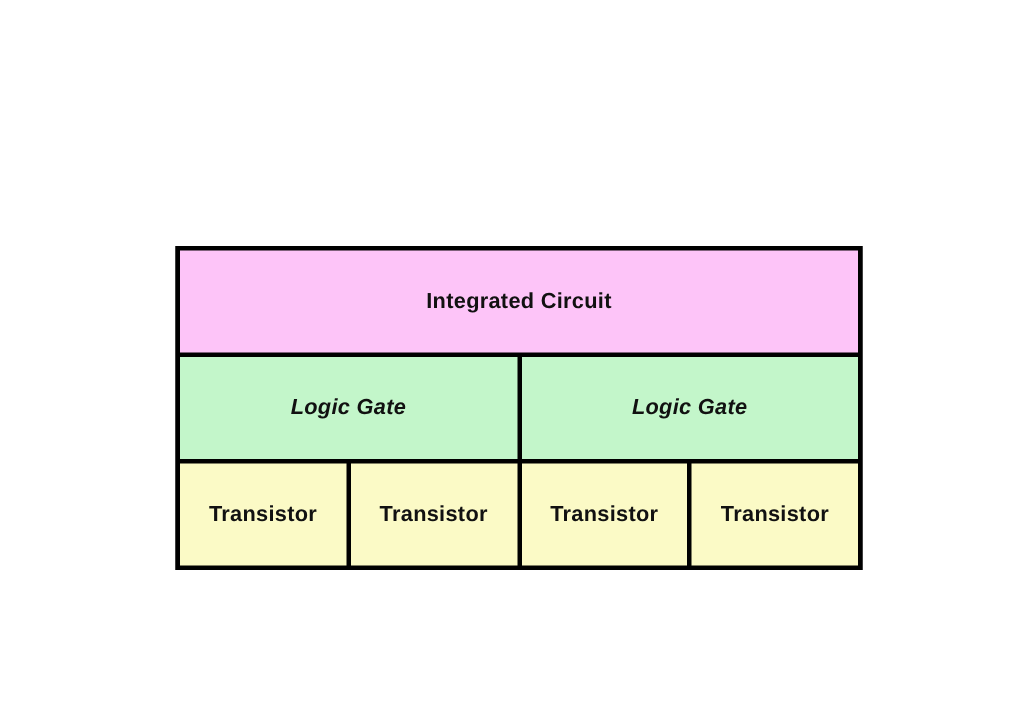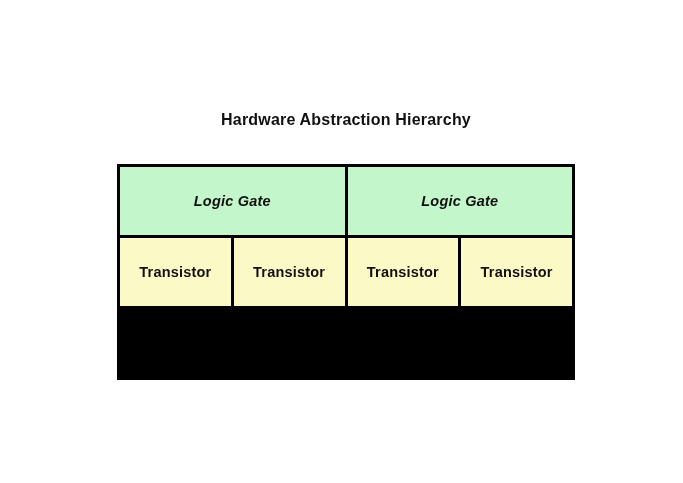--- a/index.html
+++ b/index.html
@@ -57,24 +57,24 @@
 
   .level1 { grid-column: span 4; background: var(--level1-color, #fdc4f8); }
   .level2 { grid-column: span 2; background: var(--level2-color, #c3f6ca); font-style: italic; }
   .level3 { grid-column: span 1; background: var(--level3-color, #fbfac6); }
 </style>
 </head>
 <body>
 
 <div class="canvas">
 
-  <div class="diagram-title">Hardware Abstraction Hierarchy</div>
 
   <div class="hierarchy-table">
 
+    <div class="cell level1">Integrated Circuit</div>
 
     <div class="cell level2">Logic Gate</div>
     <div class="cell level2">Logic Gate</div>
 
     <div class="cell level3">Transistor</div>
     <div class="cell level3">Transistor</div>
     <div class="cell level3">Transistor</div>
     <div class="cell level3">Transistor</div>
 
   </div>

